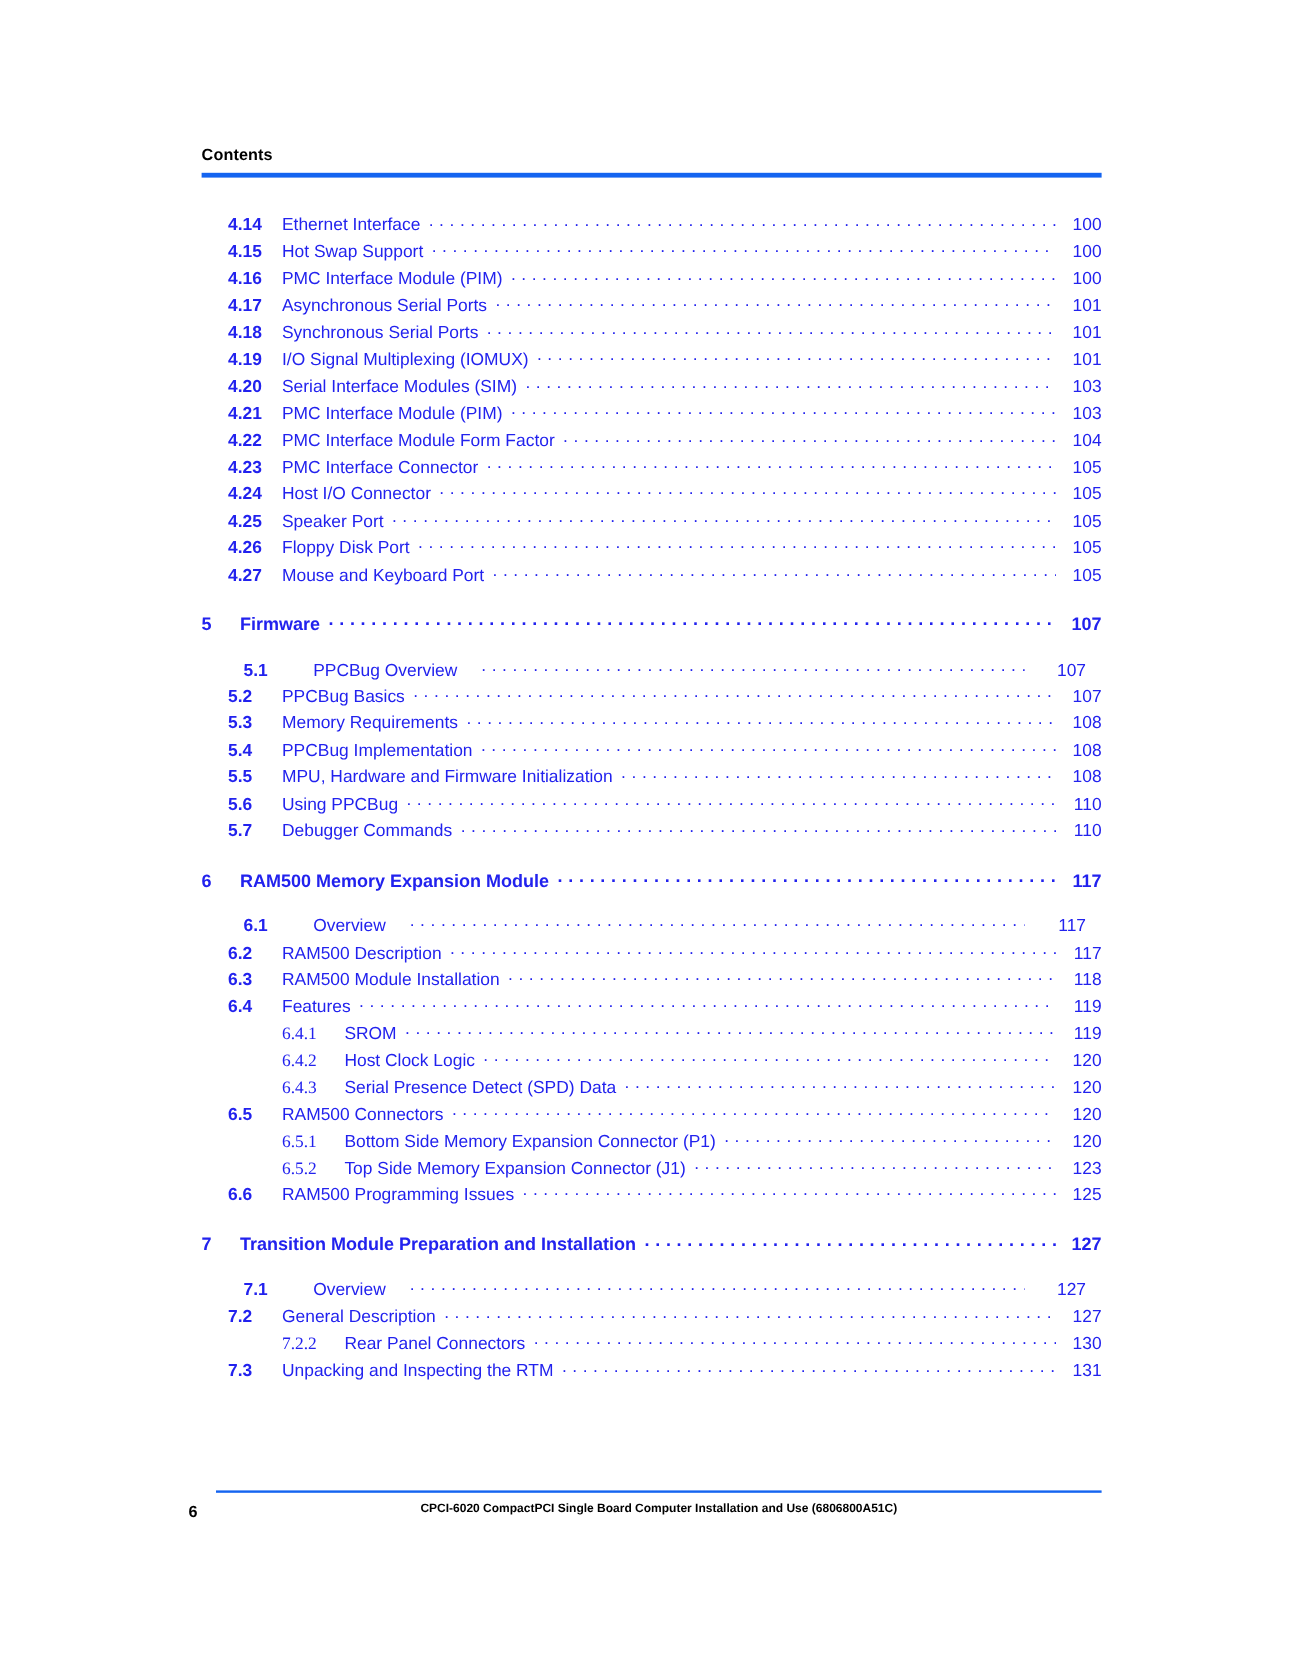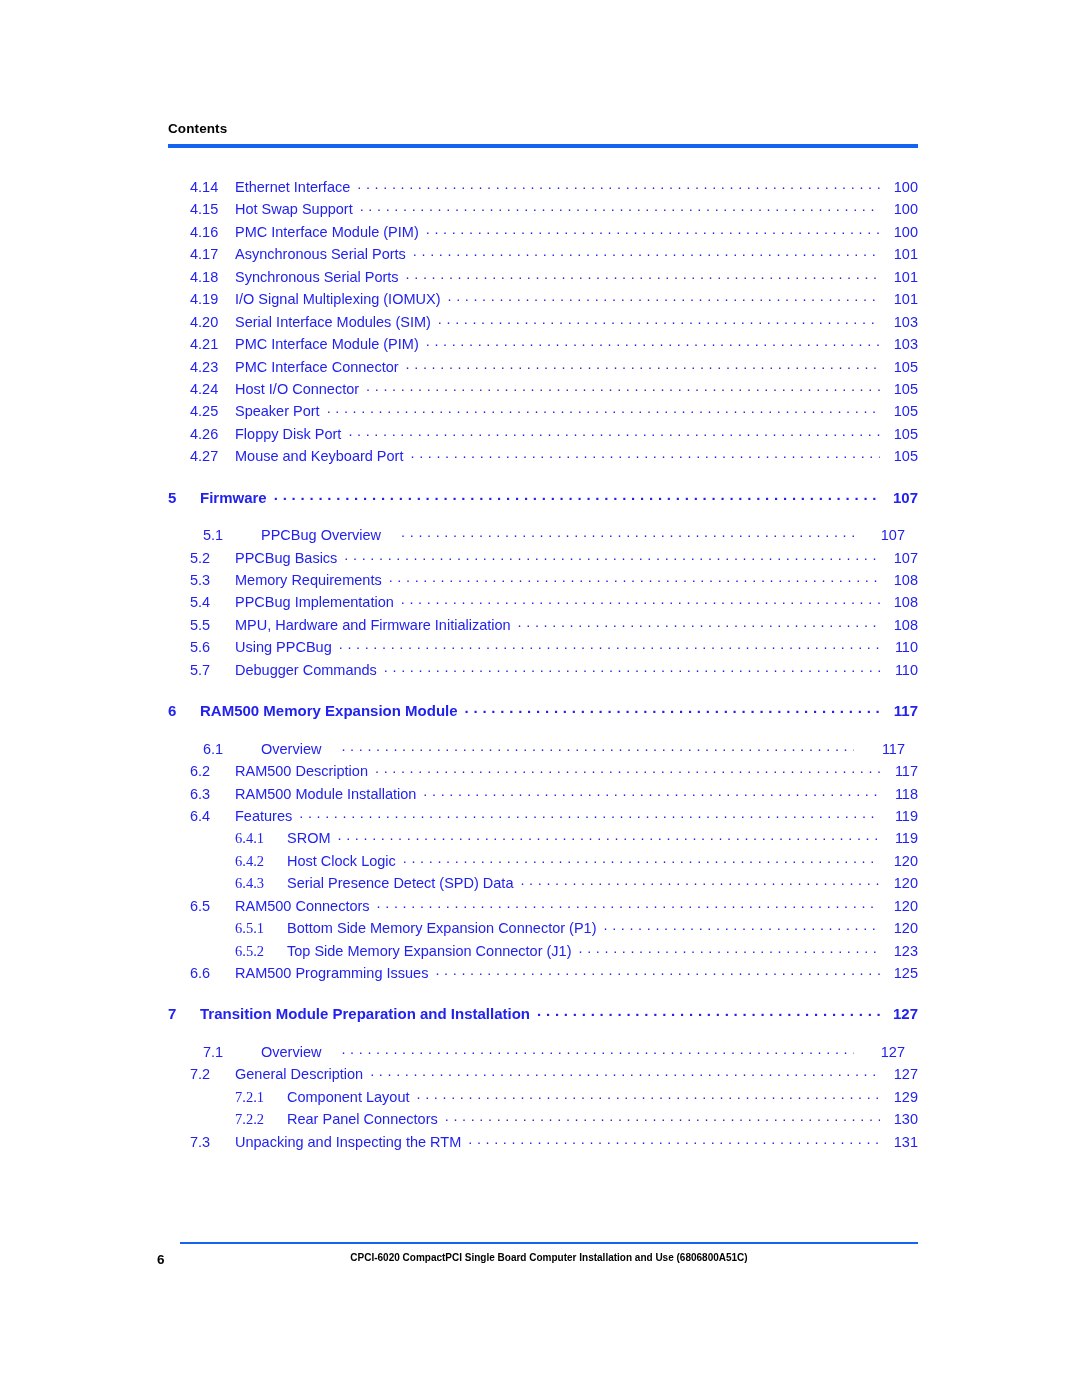--- a/index.html
+++ b/index.html
@@ -92,21 +92,21 @@
   
   .lvl0 {
     font-weight: bold;
     font-size: 15px;
   }
   .lvl0 .pad { width: 168px; }
   .lvl0 .num { width: 32px; }
 
   
   .lvl1 .pad { width: 190px; }
-  .lvl1 .num { width: 45px; }
+  .lvl1 .num { width: 45px; font-weight: bold; }
 
   
   .lvl2 .pad { width: 235px; }
   .lvl2 .num { width: 52px; font-family: Liberation Serif, serif; }
 
   .pad { flex: 0 0 auto; }
   .right-pad { flex: 0 0 auto; width: 162px; }
 
   
   .footer-rule {
@@ -206,20 +206,28 @@
       <div class="toc-row lvl1">
         <span class="pad"></span>
         <span class="num">4.21</span>
         <span class="title">PMC Interface Module (PIM)</span>
         <span class="leader"></span>
         <span class="page-no">103</span>
         <span class="right-pad"></span>
       </div>
       <div class="toc-row lvl1">
         <span class="pad"></span>
+        <span class="num">4.22</span>
+        <span class="title">PMC Interface Module Form Factor</span>
+        <span class="leader"></span>
+        <span class="page-no">104</span>
+        <span class="right-pad"></span>
+      </div>
+      <div class="toc-row lvl1">
+        <span class="pad"></span>
         <span class="num">4.23</span>
         <span class="title">PMC Interface Connector</span>
         <span class="leader"></span>
         <span class="page-no">105</span>
         <span class="right-pad"></span>
       </div>
       <div class="toc-row lvl1">
         <span class="pad"></span>
         <span class="num">4.24</span>
         <span class="title">Host I/O Connector</span>
@@ -426,28 +434,20 @@
         <span class="leader"></span>
         <span class="page-no">127</span>
         <span class="right-pad"></span>
       </div>
       <div class="toc-row lvl1">
         <span class="pad"></span>
         <span class="num">7.2</span>
         <span class="title">General Description</span>
         <span class="leader"></span>
         <span class="page-no">127</span>
-        <span class="right-pad"></span>
-      </div>
-      <div class="toc-row lvl2">
-        <span class="pad"></span>
-        <span class="num">7.2.1</span>
-        <span class="title">Component Layout</span>
-        <span class="leader"></span>
-        <span class="page-no">129</span>
         <span class="right-pad"></span>
       </div>
       <div class="toc-row lvl2">
         <span class="pad"></span>
         <span class="num">7.2.2</span>
         <span class="title">Rear Panel Connectors</span>
         <span class="leader"></span>
         <span class="page-no">130</span>
         <span class="right-pad"></span>
       </div>

